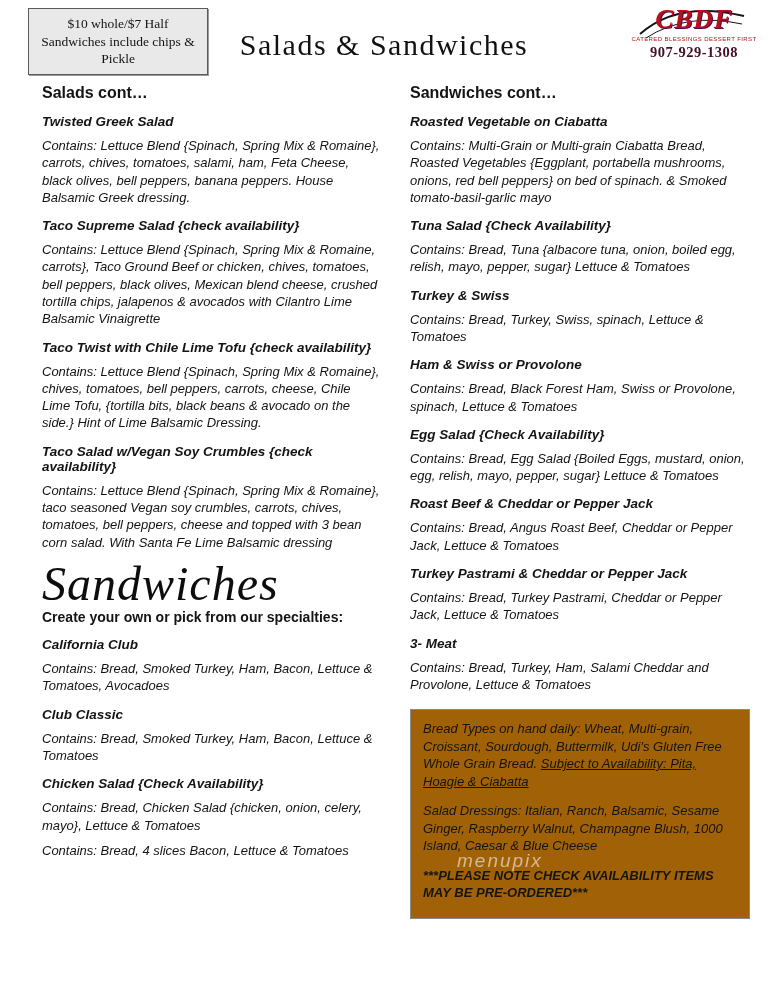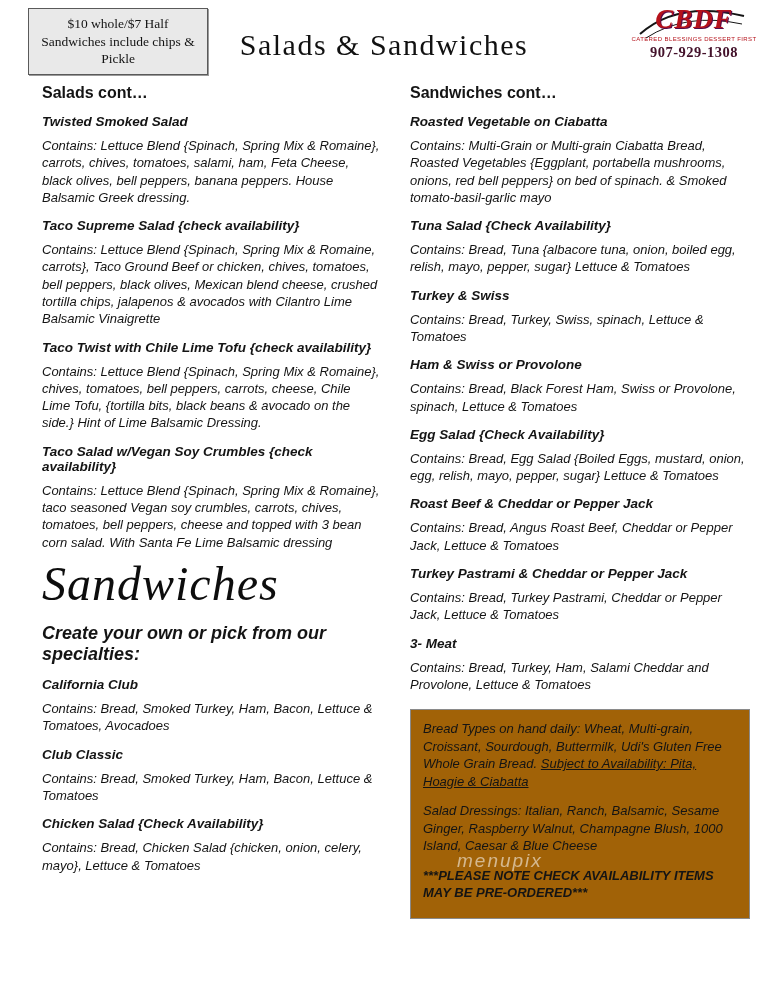--- a/index.html
+++ b/index.html
@@ -38,21 +38,21 @@
   .content { display:flex; padding:4px 18px 0 42px; gap:30px; }
   .col-left  { width:338px; flex-shrink:0; }
   .col-right { flex:1; }
   .section-label { font-weight:bold; font-size:16px; }
   .item-name { font-weight:bold; font-style:italic; font-size:13.5px; margin-top:12px; }
   .item-desc { font-style:italic; font-size:13px; line-height:1.33; margin-top:8px; }
   .sandwiches-heading {
     font-family:"Liberation Serif", serif; font-style:italic;
     font-size:48px; letter-spacing:1px; margin-top:8px; line-height:1.05; color:#0d0d0d;
   }
-  .intro { font-weight:bold; font-style:italic; font-size:18px; margin-top:14px; }
+  .intro { font-weight:bold; font-size:14px; }
   
   .info-box {
     position:relative; margin-top:16px; background:#a16207; border:1px solid #8a8a8a;
     padding:10px 12px 4px 12px; font-style:italic; font-size:13px; line-height:1.35;
   }
   .info-box p { margin-bottom:12px; }
   .underlined { text-decoration:underline; }
   .availability-note { font-weight:bold; }
   .watermark {
     position:absolute; left:46px; top:138px;
@@ -76,21 +76,21 @@
     <div class="logo-phone">907-929-1308</div>
   </div>
 </div>
 
 <div class="content">
 
   <div class="col-left">
     <div class="section-label">Salads cont…</div>
 
     <div class="item">
-      <div class="item-name">Twisted Smoked Salad</div>
+      <div class="item-name">Twisted Greek Salad</div>
       <div class="item-desc">Contains: Lettuce Blend {Spinach, Spring Mix &amp; Romaine}, carrots, chives, tomatoes, salami, ham, Feta Cheese, black olives, bell peppers, banana peppers. House Balsamic Greek dressing.</div>
     </div>
     <div class="item">
       <div class="item-name">Taco Supreme Salad {check availability}</div>
       <div class="item-desc">Contains: Lettuce Blend {Spinach, Spring Mix &amp; Romaine, carrots}, Taco Ground Beef or chicken, chives, tomatoes, bell peppers, black olives, Mexican blend cheese,  crushed tortilla chips, jalapenos &amp; avocados with Cilantro Lime Balsamic Vinaigrette</div>
     </div>
     <div class="item">
       <div class="item-name">Taco Twist with Chile Lime Tofu {check availability}</div>
       <div class="item-desc">Contains: Lettuce Blend {Spinach, Spring Mix &amp; Romaine}, chives, tomatoes, bell peppers, carrots, cheese, Chile Lime Tofu, {tortilla bits, black beans &amp; avocado on the side.} Hint of Lime Balsamic Dressing.</div>
     </div>
@@ -108,20 +108,21 @@
     </div>
     <div class="item">
       <div class="item-name">Club Classic</div>
       <div class="item-desc">Contains: Bread, Smoked Turkey, Ham, Bacon, Lettuce &amp; Tomatoes</div>
     </div>
     <div class="item">
       <div class="item-name">Chicken Salad {Check Availability}</div>
       <div class="item-desc">Contains: Bread, Chicken Salad {chicken, onion, celery, mayo}, Lettuce &amp; Tomatoes</div>
     </div>
     <div class="item">
+      <div class="item-desc">Contains: Bread, 4 slices Bacon, Lettuce &amp; Tomatoes</div>
     </div>
   </div>
 
   <div class="col-right">
     <div class="section-label">Sandwiches cont…</div>
 
     <div class="item">
       <div class="item-name">Roasted Vegetable on Ciabatta</div>
       <div class="item-desc">Contains: Multi-Grain or Multi-grain Ciabatta Bread, Roasted Vegetables {Eggplant, portabella mushrooms, onions, red bell peppers} on bed of spinach.  &amp; Smoked tomato-basil-garlic mayo</div>
     </div>

